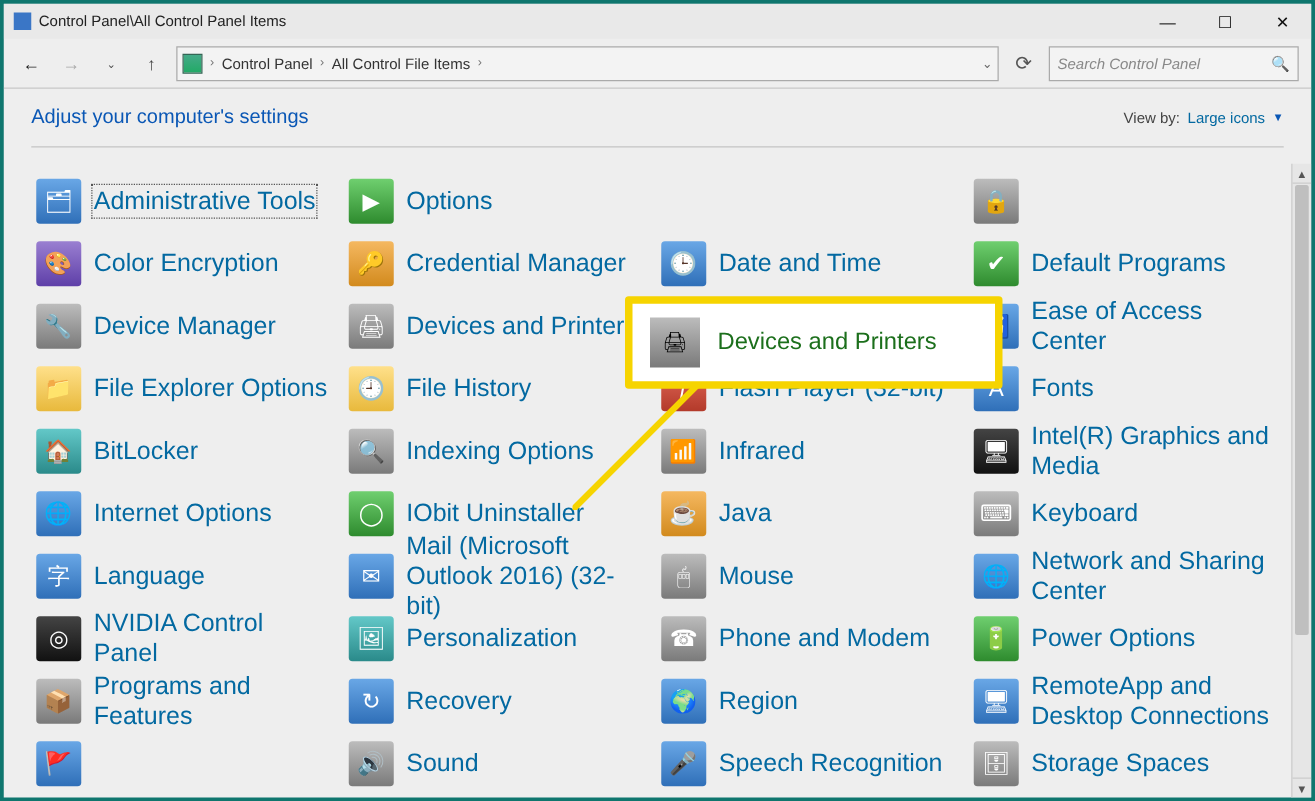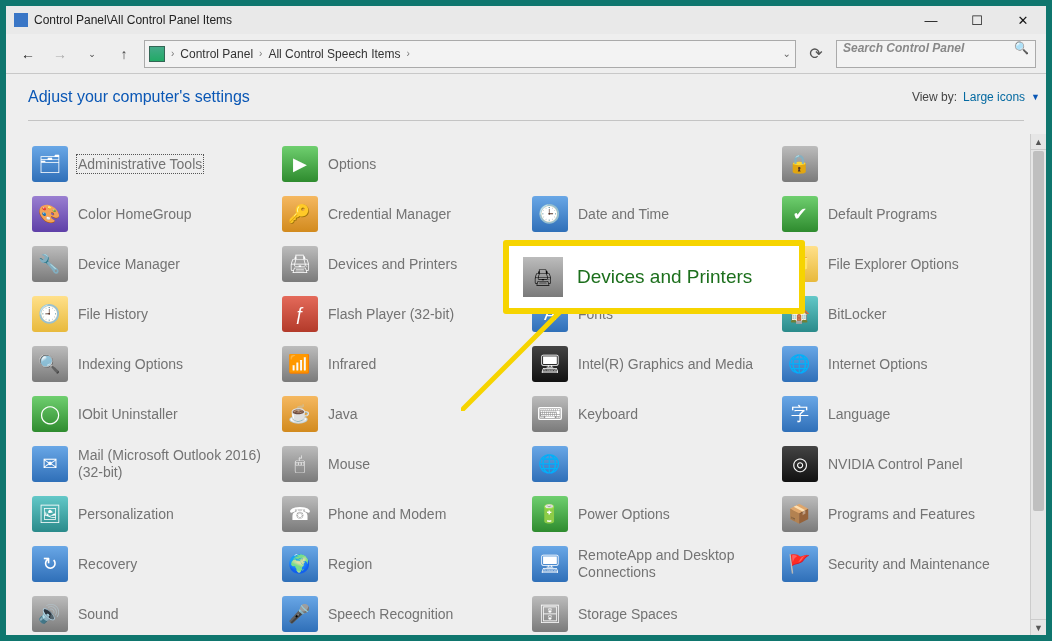--- a/index.html
+++ b/index.html
@@ -1,19 +1,19 @@
 <!DOCTYPE html>
 <html><head>
 <meta charset="utf-8">
 <style>
   * { box-sizing: border-box; font-family: "Segoe UI", Tahoma, sans-serif; }
   body { margin:0; background:#d6d6d6; }
   .window {
     width:1052px; height:641px; background:#eeeeee;
-    border:6px solid #0f766e; position:relative; overflow:hidden;
+    border:3px solid #0f766e; position:relative; overflow:hidden;
   }
   .titlebar {
     height:28px; background:#e9e9e9; display:flex; align-items:center;
     padding-left:8px; font-size:12px; color:#222;
   }
   .titlebar .title-icon { width:14px; height:14px; margin-right:6px; background:#3a76c6; }
   .win-controls { margin-left:auto; display:flex; }
   .win-controls div {
     width:46px; height:28px; display:flex; align-items:center; justify-content:center;
     font-size:13px; color:#111;
@@ -32,27 +32,26 @@
     flex:1; height:28px; border:1px solid #aaa; background:#f3f3f3;
     display:flex; align-items:center; padding:0 4px; font-size:12px; gap:4px;
     color:#333;
   }
   .addressbar .crumb-icon { width:16px; height:16px; background:linear-gradient(#4a8,#2a6); border:1px solid #365; }
   .addressbar .chev { color:#777; font-size:10px; padding:0 2px; }
   .addr-right { margin-left:auto; display:flex; gap:6px; align-items:center; color:#666; }
   .refresh { width:24px; height:24px; display:flex; align-items:center; justify-content:center; color:#555; }
   .searchbox {
     width:200px; height:28px; border:1px solid #aaa; background:#f3f3f3;
-    display:flex; padding:0 6px; font-size:12px; color:#888; font-style:italic;
+    display:flex; align-items:center; padding:0 6px; font-size:12px; color:#888; font-style:italic;
     justify-content:space-between;
-    font-weight:bold;
   }
   .searchbox .mag { color:#777; font-style:normal; }
   .header-row {
-    display:flex; align-items:center; padding:14px 6px 6px 22px;
+    display:flex; align-items:center; padding:14px 22px 6px 22px;
   }
   .header-row .adjust {
     color:#0a57b5; font-size:16px;
   }
   .header-row .viewby { margin-left:auto; font-size:12px; color:#444; display:flex; align-items:center; gap:6px;}
   .header-row .viewby .viewval { color:#0369a1; }
   .header-row .viewby .tri { color:#0a57b5; font-size:9px; }
   .divider { height:1px; background:#c4c4c4; margin:8px 22px 0 22px; }
   .content {
     position:relative; padding:18px 8px 4px 22px; height:520px; overflow:hidden;
@@ -64,21 +63,21 @@
   .item {
     display:flex; align-items:center; gap:10px; padding:4px 4px;
     cursor:pointer;
   }
   .item .icon {
     width:36px; height:36px; border-radius:3px; flex-shrink:0;
     display:flex; align-items:center; justify-content:center;
     font-size:18px; color:#fff;
   }
   .item .label {
-    color:#737373; font-size:14px; line-height:1.2;
+    color:#0369a1; font-size:20px; line-height:1.2;
   }
   .item.sel .label { outline:1px dotted #555; outline-offset:1px; }
   .scrollbar {
     position:absolute; right:0; top:128px; bottom:0; width:16px;
     background:#e6e6e6; border-left:1px solid #ccc;
   }
   .scrollbar .up, .scrollbar .dn {
     height:16px; display:flex; align-items:center; justify-content:center;
     font-size:9px; color:#555;
   }
@@ -131,21 +130,21 @@
     <div class="nav-arrow">←</div>
     <div class="nav-arrow">→</div>
     <div class="nav-dropdown" style="font-size:9px;">⌄</div>
     <div class="nav-up">↑</div>
 
     <div class="addressbar">
       <span class="crumb-icon"></span>
       <span class="chev">›</span>
       <span>Control Panel</span>
       <span class="chev">›</span>
-      <span>All Control Speech Items</span>
+      <span>All Control File Items</span>
       <span class="chev">›</span>
       <span class="addr-right">
         <span style="font-size:10px;">⌄</span>
       </span>
     </div>
     <div class="refresh">⟳</div>
 
     <div class="searchbox">
       <span>Search Control Panel</span>
       <span class="mag">🔍</span>
@@ -171,21 +170,21 @@
         <div class="item">
           <div class="icon ic-green">▶</div>
           <div class="label">Options</div>
         </div>
         <div></div>
         <div class="item">
           <div class="icon ic-gray">🔒</div>
         </div>
         <div class="item">
           <div class="icon ic-purple">🎨</div>
-          <div class="label">Color HomeGroup</div>
+          <div class="label">Color Encryption</div>
         </div>
         <div class="item">
           <div class="icon ic-orange">🔑</div>
           <div class="label">Credential Manager</div>
         </div>
         <div class="item">
           <div class="icon ic-blue">🕒</div>
           <div class="label">Date and Time</div>
         </div>
         <div class="item">
@@ -198,20 +197,24 @@
         </div>
         <div class="item">
           <div class="icon ic-gray">🖨</div>
           <div class="label">Devices and Printers</div>
         </div>
         <div class="item">
           <div class="icon ic-blue">🖥</div>
           <div class="label">Display</div>
         </div>
         <div class="item">
+          <div class="icon ic-blue">♿</div>
+          <div class="label">Ease of Access Center</div>
+        </div>
+        <div class="item">
           <div class="icon ic-folder">📁</div>
           <div class="label">File Explorer Options</div>
         </div>
         <div class="item">
           <div class="icon ic-folder">🕘</div>
           <div class="label">File History</div>
         </div>
         <div class="item">
           <div class="icon ic-red">ƒ</div>
           <div class="label">Flash Player (32-bit)</div>
@@ -259,20 +262,21 @@
         <div class="item">
           <div class="icon ic-blue">✉</div>
           <div class="label">Mail (Microsoft Outlook 2016) (32-bit)</div>
         </div>
         <div class="item">
           <div class="icon ic-gray">🖱</div>
           <div class="label">Mouse</div>
         </div>
         <div class="item">
           <div class="icon ic-blue">🌐</div>
+          <div class="label">Network and Sharing Center</div>
         </div>
         <div class="item">
           <div class="icon ic-dark">◎</div>
           <div class="label">NVIDIA Control Panel</div>
         </div>
         <div class="item">
           <div class="icon ic-teal">🖼</div>
           <div class="label">Personalization</div>
         </div>
         <div class="item">
@@ -294,21 +298,20 @@
         <div class="item">
           <div class="icon ic-blue">🌍</div>
           <div class="label">Region</div>
         </div>
         <div class="item">
           <div class="icon ic-blue">🖥</div>
           <div class="label">RemoteApp and Desktop Connections</div>
         </div>
         <div class="item">
           <div class="icon ic-blue">🚩</div>
-          <div class="label">Security and Maintenance</div>
         </div>
         <div class="item">
           <div class="icon ic-gray">🔊</div>
           <div class="label">Sound</div>
         </div>
         <div class="item">
           <div class="icon ic-blue">🎤</div>
           <div class="label">Speech Recognition</div>
         </div>
         <div class="item">

